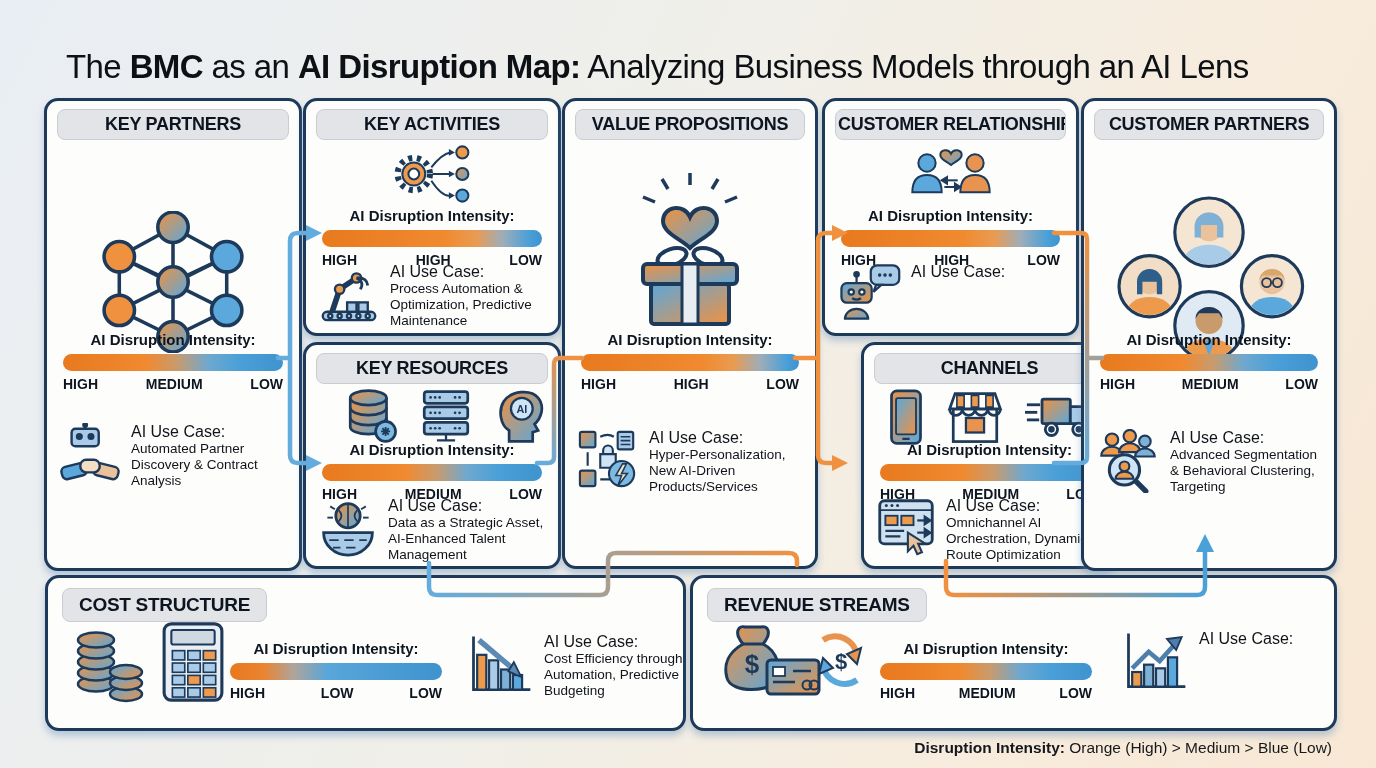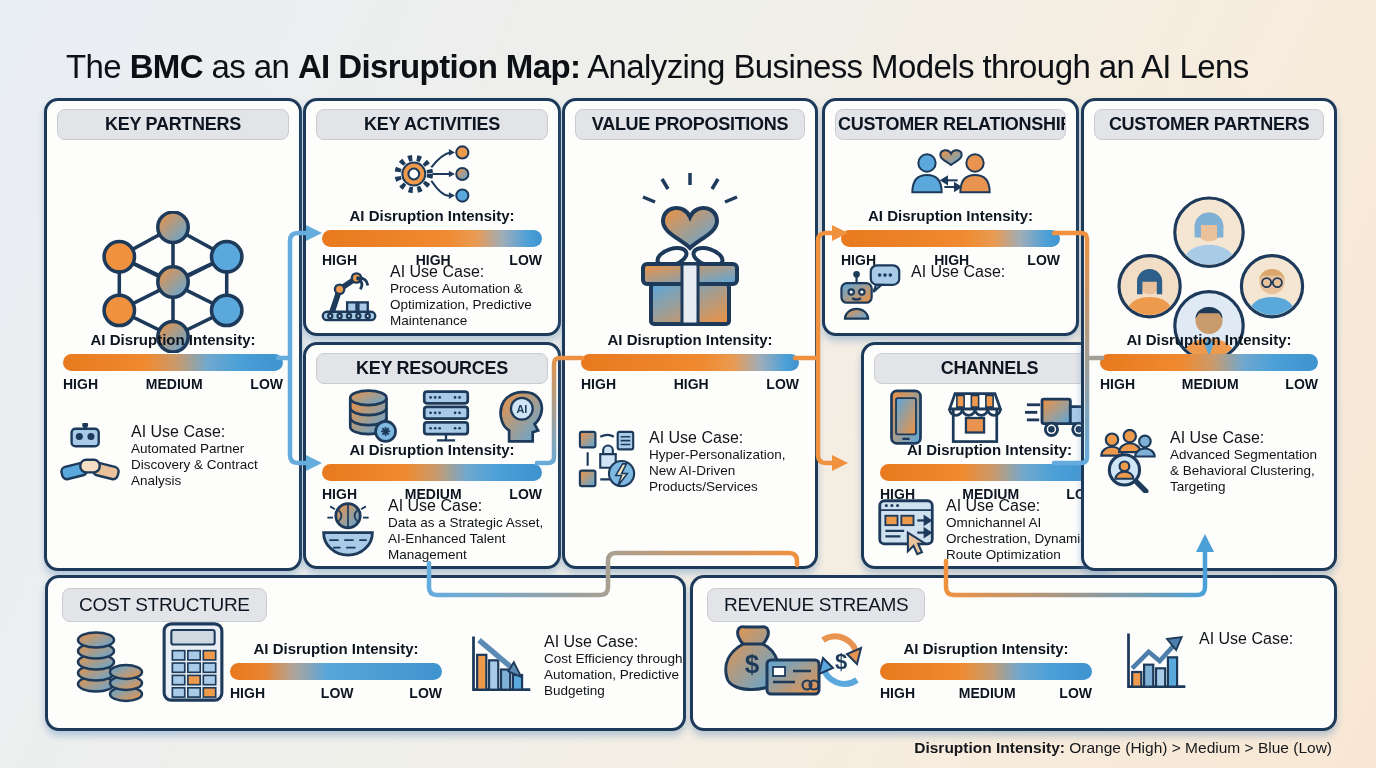--- a/index.html
+++ b/index.html
@@ -6,21 +6,21 @@
   body{width:1376px;height:768px;overflow:hidden;font-family:"Liberation Sans",sans-serif;color:#101419;}
   .canvas{position:relative;width:1376px;height:768px;
     background:linear-gradient(115deg,#e9eef4 0%,#f0efe9 45%,#f7ecdd 75%,#f8e7d4 100%);}
   .page-title{position:absolute;left:66px;top:26px;font-size:33px;font-weight:400;letter-spacing:-0.6px;color:#0d1014;white-space:nowrap;}
   .page-title b{font-weight:700;}
   .box{position:absolute;background:#fdfdfc;border:3px solid #1d3a5a;border-radius:14px;
     box-shadow:0 5px 7px rgba(110,150,190,.45);}
   .hdr{margin:8px 10px 0;background:#e3e4e7;border:1px solid #c9ccd2;border-radius:8px;
     text-align:center;font-weight:700;font-size:18px;letter-spacing:-0.3px;padding:4px 2px;color:#0d1520;white-space:nowrap;overflow:hidden;}
   .hdr-pill{position:absolute;left:14px;top:10px;background:#e3e4e7;border:1px solid #c9ccd2;border-radius:8px;
-    font-weight:400;font-size:19px;letter-spacing:-0.3px;padding:5px 16px;color:#0d1520;white-space:nowrap;}
+    font-weight:700;font-size:19px;letter-spacing:-0.3px;padding:5px 16px;color:#0d1520;white-space:nowrap;}
   .abs{position:absolute;left:0;right:0;}
   .icon-row{display:flex;justify-content:center;align-items:center;gap:16px;}
   .intens-label{text-align:center;font-weight:700;font-size:15px;color:#0d1520;}
   .bar{height:17px;border-radius:9px;margin:6px 16px 5px;}
   .g1{background:linear-gradient(90deg,#E8791E,#F08A30 38%,#C89B6E 52%,#6FA8CF 66%,#4BA0D8 80%,#3F93CE);}
   .g2{background:linear-gradient(90deg,#E8791E,#F08A30 56%,#E99B52 70%,#9FADB8 82%,#4BA0D8 94%,#3F93CE);}
   .g3{background:linear-gradient(90deg,#E8791E,#EA8430 16%,#AFA49B 30%,#58A6DA 46%,#3F93CE);}
   .scale{display:flex;justify-content:space-between;margin:0 16px;font-weight:700;font-size:14px;color:#0d1520;}
   .uc{display:flex;gap:10px;align-items:flex-start;padding:0 12px;}
   .uc-title{font-weight:400;font-size:16px;}

